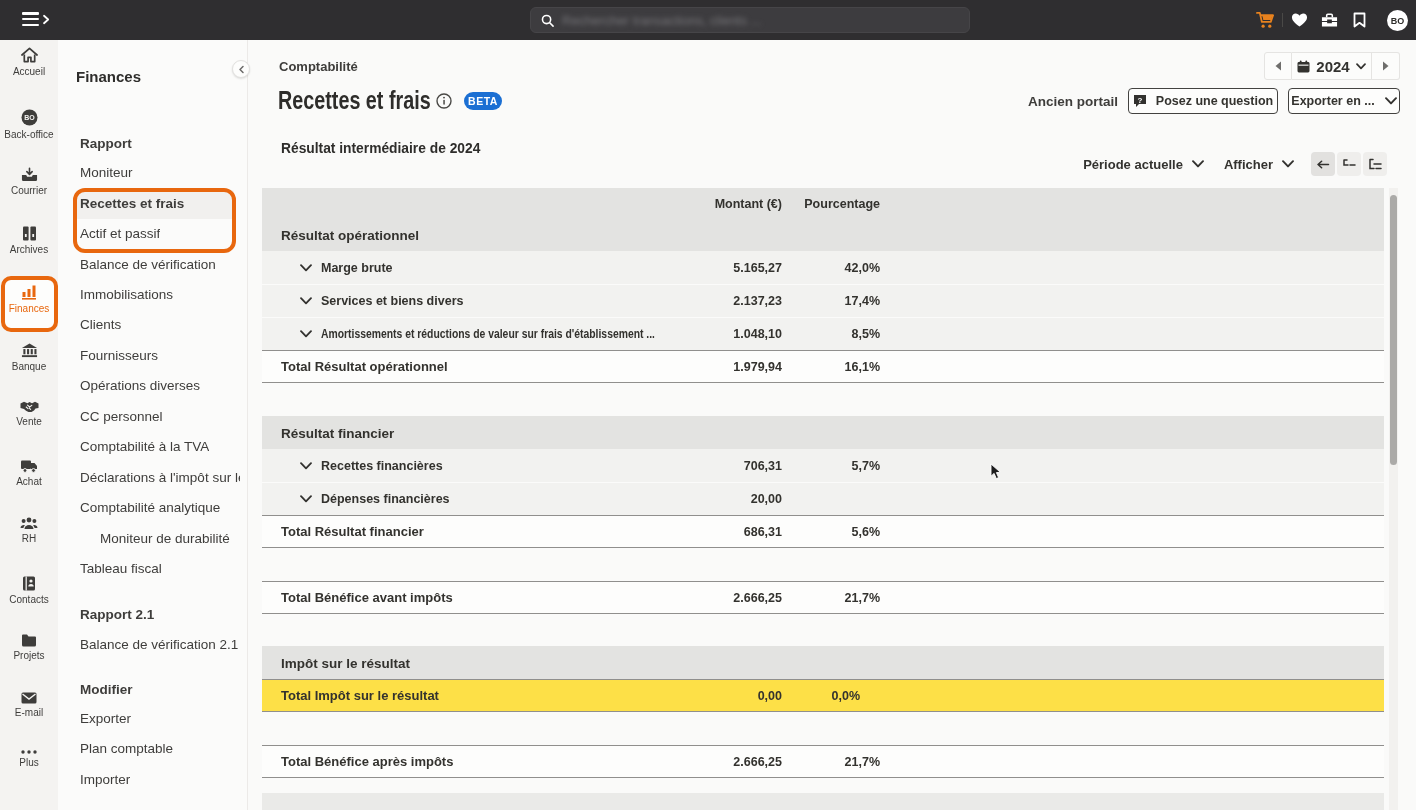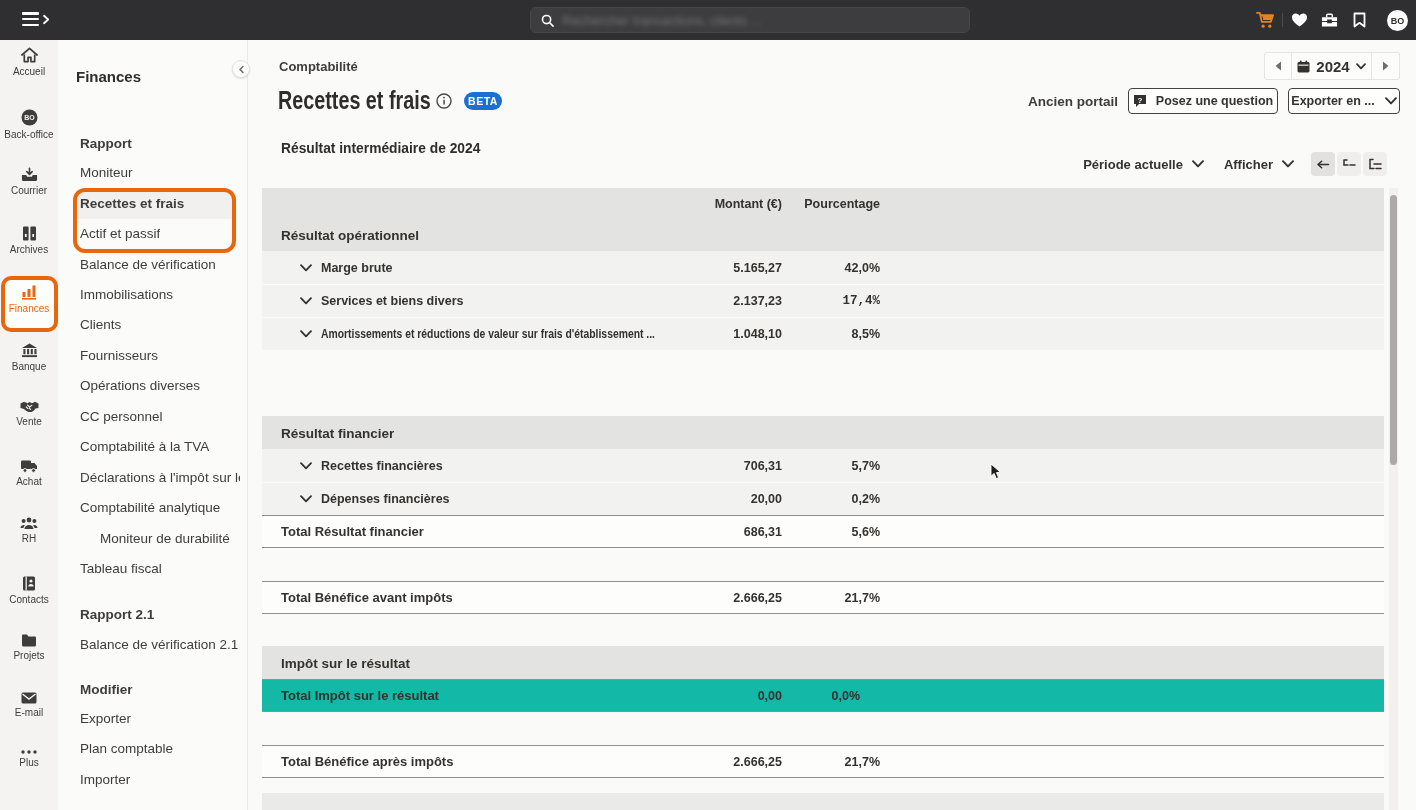--- a/index.html
+++ b/index.html
@@ -325,32 +325,37 @@
     <div class="num" style="right:504px; width:150px;">42,0%</div>
   </div>
   <div class="trow lrow" style="top:244px; height:33px; border-top:1px solid #fbfbfa;">
     <div class="chev">
         <svg width="12" height="8" viewBox="0 0 12 8">
           <path d="M1 1.2 L6 6.4 L11 1.2" stroke="#33322f" stroke-width="1.8" fill="none" stroke-linecap="round" stroke-linejoin="round"></path>
         </svg>
       </div>
     <div class="ilab">Services et biens divers</div>
     <div class="num" style="right:602px; width:200px;">2.137,23</div>
-    <div class="num" style="right:504px; width:150px;font-family:Liberation Mono, monospace;">17,4%</div>
+    <div class="num" style="right:504px; width:150px;">17,4%</div>
   </div>
   <div class="trow lrow" style="top:277px; height:33px; border-top:1px solid #fbfbfa;">
     <div class="chev">
         <svg width="12" height="8" viewBox="0 0 12 8">
           <path d="M1 1.2 L6 6.4 L11 1.2" stroke="#33322f" stroke-width="1.8" fill="none" stroke-linecap="round" stroke-linejoin="round"></path>
         </svg>
       </div>
     <div class="ilab" style="transform:scaleX(0.83); transform-origin:left center; max-width:600px;">Amortissements et réductions de valeur sur frais d'établissement ...</div>
     <div class="num" style="right:602px; width:200px;">1.048,10</div>
     <div class="num" style="right:504px; width:150px;">8,5%</div>
   </div>
+  <div class="trow" style="top:310px; height:33px; background:#fdfdfc; border-top:1px solid #908f8d; border-bottom:1px solid #908f8d;">
+    <div class="rlab">Total Résultat opérationnel</div>
+    <div class="num" style="right:602px; width:200px;">1.979,94</div>
+    <div class="num" style="right:504px; width:150px;">16,1%</div>
+  </div>
   <div class="trow gband" style="top:376px; height:33px;">
       <div class="rlab" style="top:2px; height:31px; font-size:13.5px;">Résultat financier</div>
     </div>
   <div class="trow lrow" style="top:409px; height:33px; ">
     <div class="chev">
         <svg width="12" height="8" viewBox="0 0 12 8">
           <path d="M1 1.2 L6 6.4 L11 1.2" stroke="#33322f" stroke-width="1.8" fill="none" stroke-linecap="round" stroke-linejoin="round"></path>
         </svg>
       </div>
     <div class="ilab">Recettes financières</div>
@@ -358,36 +363,35 @@
     <div class="num" style="right:504px; width:150px;">5,7%</div>
   </div>
   <div class="trow lrow" style="top:442px; height:33px; border-top:1px solid #fbfbfa;">
     <div class="chev">
         <svg width="12" height="8" viewBox="0 0 12 8">
           <path d="M1 1.2 L6 6.4 L11 1.2" stroke="#33322f" stroke-width="1.8" fill="none" stroke-linecap="round" stroke-linejoin="round"></path>
         </svg>
       </div>
     <div class="ilab">Dépenses financières</div>
     <div class="num" style="right:602px; width:200px;">20,00</div>
-    <div class="num" style="right:504px; width:150px;">0,2%</div>
   </div>
   <div class="trow" style="top:475px; height:33px; background:#fdfdfc; border-top:1px solid #908f8d; border-bottom:1px solid #908f8d;">
     <div class="rlab">Total Résultat financier</div>
     <div class="num" style="right:602px; width:200px;">686,31</div>
     <div class="num" style="right:504px; width:150px;">5,6%</div>
   </div>
   <div class="trow" style="top:541px; height:33px; background:#fdfdfc; border-top:1px solid #908f8d; border-bottom:1px solid #908f8d;">
     <div class="rlab">Total Bénéfice avant impôts</div>
     <div class="num" style="right:602px; width:200px;">2.666,25</div>
     <div class="num" style="right:504px; width:150px;">21,7%</div>
   </div>
   <div class="trow gband" style="top:606px; height:45px;">
       <div class="rlab" style="top:2px; height:31px; font-size:13.5px;">Impôt sur le résultat</div>
     </div>
-  <div class="trow" style="top:639px; height:33px; background:#14b8a6; border-top:1px solid #908f8d; border-bottom:1px solid #908f8d;">
+  <div class="trow" style="top:639px; height:33px; background:#fde047; border-top:1px solid #908f8d; border-bottom:1px solid #908f8d;">
     <div class="rlab">Total Impôt sur le résultat</div>
     <div class="num" style="right:602px; width:200px;">0,00</div>
     <div class="num" style="right:524px; width:150px;">0,0%</div>
   </div>
   <div class="trow" style="top:705px; height:33px; background:#fdfdfc; border-top:1px solid #908f8d; border-bottom:1px solid #908f8d;">
     <div class="rlab">Total Bénéfice après impôts</div>
     <div class="num" style="right:602px; width:200px;">2.666,25</div>
     <div class="num" style="right:504px; width:150px;">21,7%</div>
   </div>
   <div class="trow" style="top:753px; height:17px; background:#eaeae8;"></div>

